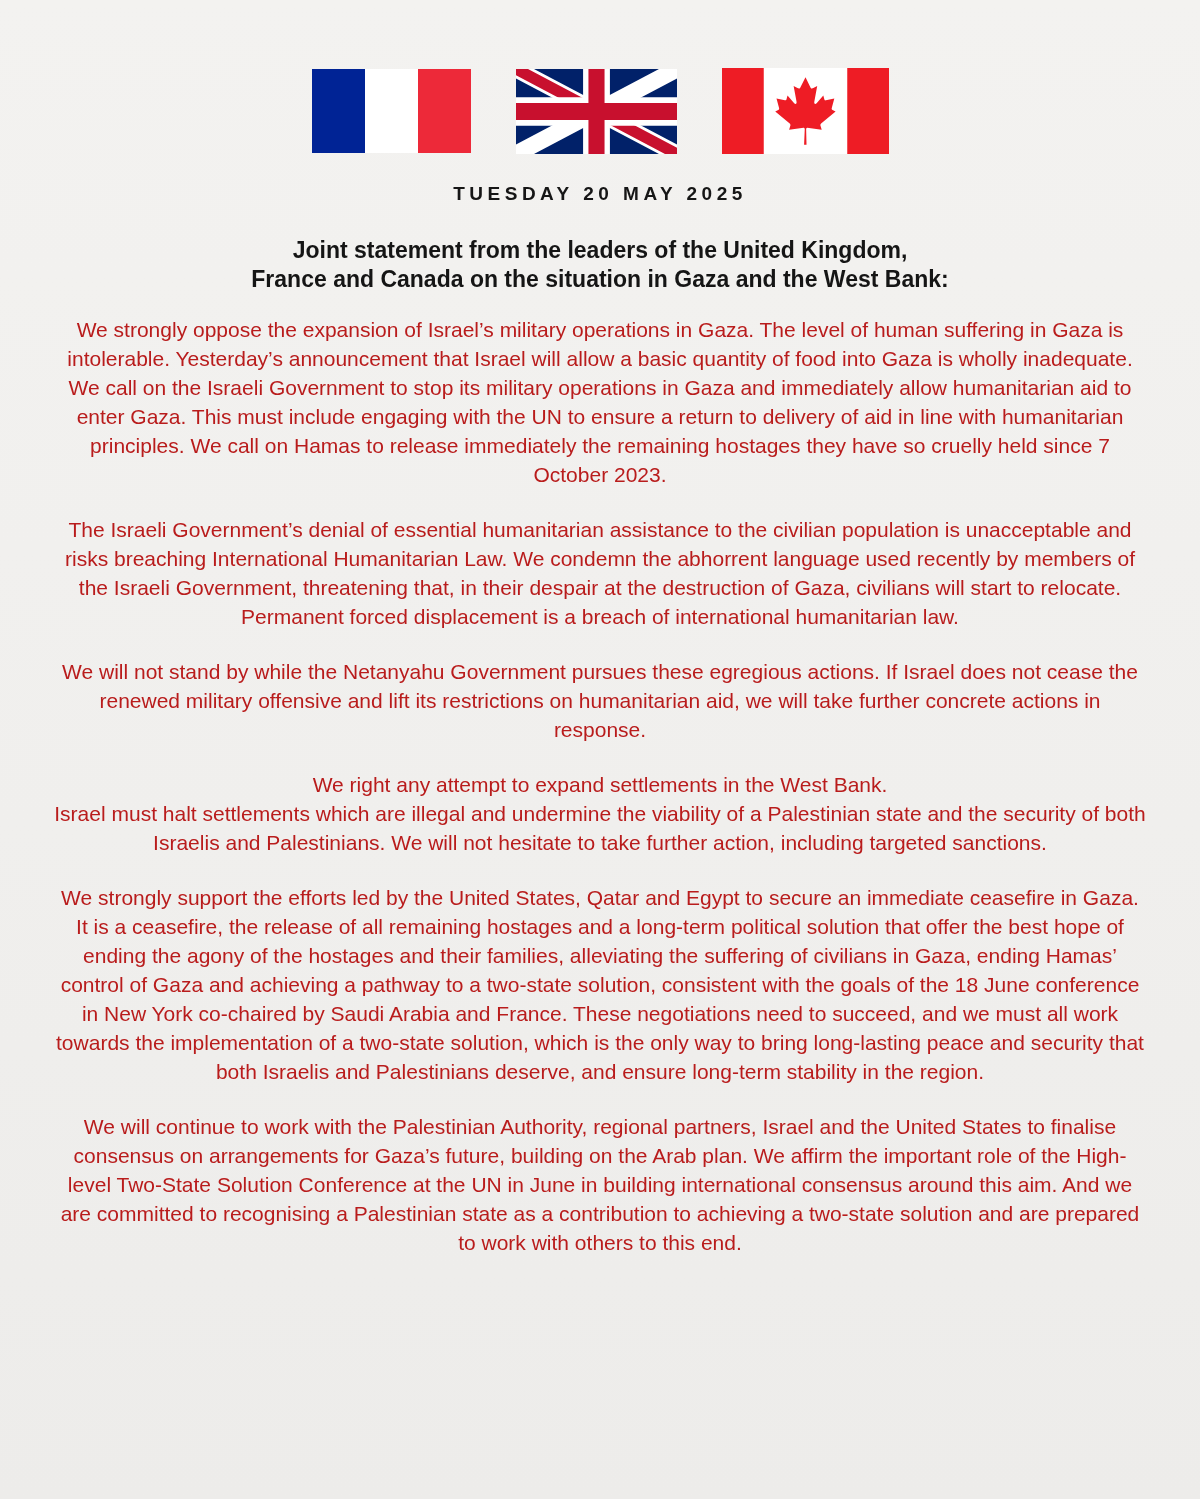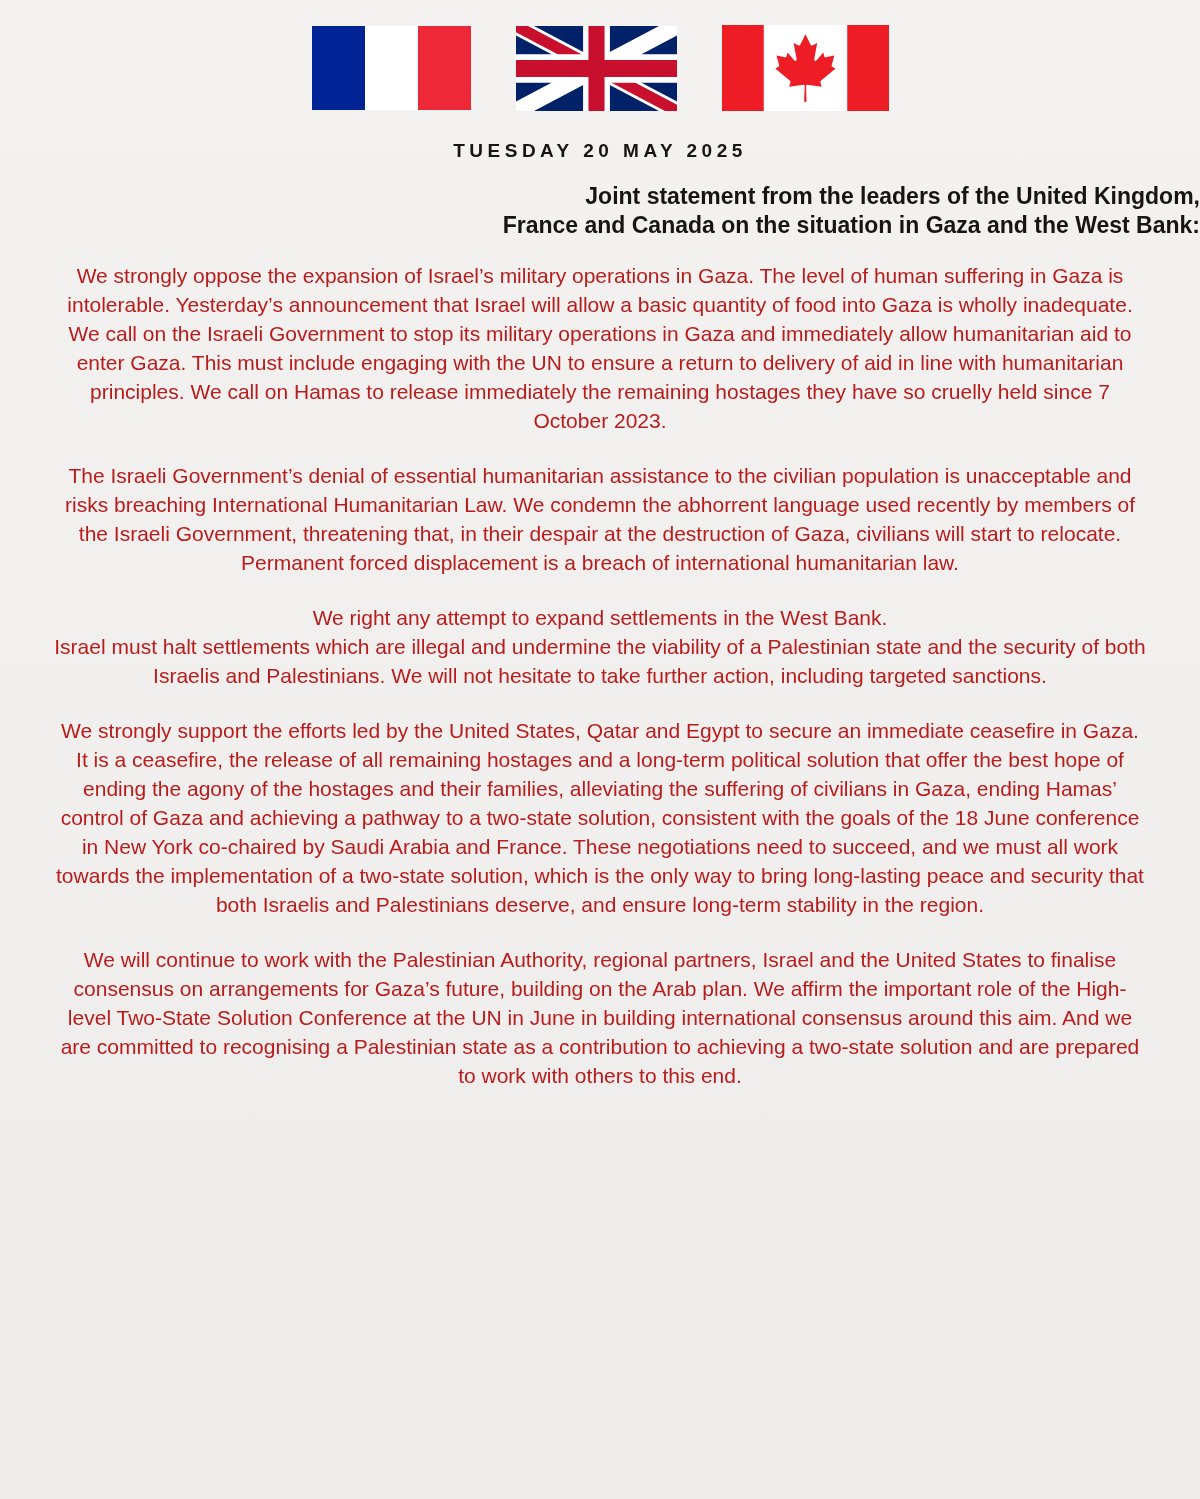--- a/index.html
+++ b/index.html
@@ -4,36 +4,35 @@
 <style>
   * { margin:0; padding:0; box-sizing:border-box; }
   html,body { width:1200px; }
   body {
     width:1200px; height:1499px;
     background:linear-gradient(180deg,#f3f2f0 0%,#f0efed 55%,#edecea 100%);
     font-family:"Liberation Sans","DejaVu Sans",sans-serif;
     color:#1b1b1b;
     overflow:hidden;
   }
-  .page { padding-top:25px; text-align:center; }
+  .page { padding-top:68px; text-align:center; }
   .flags-row {
     display:flex; justify-content:center; align-items:center;
     gap:45px; height:86px;
   }
   .flag { display:block; box-shadow:0 0 0 0 transparent; }
   .statement-date {
     margin-top:29px;
     font-size:19px; font-weight:bold; letter-spacing:4.5px;
     color:#161616;
   }
   .statement-title {
-    margin-top:20px;
+    margin-top:31px;
     font-size:23px; font-weight:bold; line-height:29px;
     color:#151515;
-    text-align:right;
   }
   .body-text {
     width:1092px; margin:21px auto 0;
     font-size:21px; line-height:29px;
     text-align:center;
     color:#b91c1c;
   }
   .body-text p {
     margin:0 0 26px;
     white-space:pre-line;
@@ -77,19 +76,20 @@
   <div class="statement-date">TUESDAY 20 MAY 2025</div>
 
   <div class="statement-title">
     <div>Joint statement from the leaders of the United Kingdom,</div>
     <div>France and Canada on the situation in Gaza and the West Bank:</div>
   </div>
 
   <div class="body-text">
     <p>We strongly oppose the expansion of Israel’s military operations in Gaza. The level of human suffering in Gaza is intolerable. Yesterday’s announcement that Israel will allow a basic quantity of food into Gaza is wholly inadequate. We call on the Israeli Government to stop its military operations in Gaza and immediately allow humanitarian aid to enter Gaza. This must include engaging with the UN to ensure a return to delivery of aid in line with humanitarian principles. We call on Hamas to release immediately the remaining hostages they have so cruelly held since 7 October 2023.</p>
     <p>The Israeli Government’s denial of essential humanitarian assistance to the civilian population is unacceptable and risks breaching International Humanitarian Law. We condemn the abhorrent language used recently by members of the Israeli Government, threatening that, in their despair at the destruction of Gaza, civilians will start to relocate. Permanent forced displacement is a breach of international humanitarian law.</p>
+    <p>We will not stand by while the Netanyahu Government pursues these egregious actions. If Israel does not cease the renewed military offensive and lift its restrictions on humanitarian aid, we will take further concrete actions in response.</p>
     <p>We right any attempt to expand settlements in the West Bank.
 Israel must halt settlements which are illegal and undermine the viability of a Palestinian state and the security of both Israelis and Palestinians.  We will not hesitate to take further action, including targeted sanctions.</p>
     <p>We strongly support the efforts led by the United States, Qatar and Egypt to secure an immediate ceasefire in Gaza. It is a ceasefire, the release of all remaining hostages and a long-term political solution that offer the best hope of ending the agony of the hostages and their families, alleviating the suffering of civilians in Gaza, ending Hamas’ control of Gaza and achieving a pathway to a two-state solution, consistent with the goals of the 18 June conference in New York co-chaired by Saudi Arabia and France. These negotiations need to succeed, and we must all work towards the implementation of a two-state solution, which is the only way to bring long-lasting peace and security that both Israelis and Palestinians deserve, and ensure long-term stability in the region.</p>
     <p>We will continue to work with the Palestinian Authority, regional partners, Israel and the United States to finalise consensus on arrangements for Gaza’s future, building on the Arab plan. We affirm the important role of the High-level Two-State Solution Conference at the UN in June in building international consensus around this aim. And we are committed to recognising a Palestinian state as a contribution to achieving a two-state solution and are prepared to work with others to this end.</p>
   </div>
 
 </div>
 
 </body></html>

